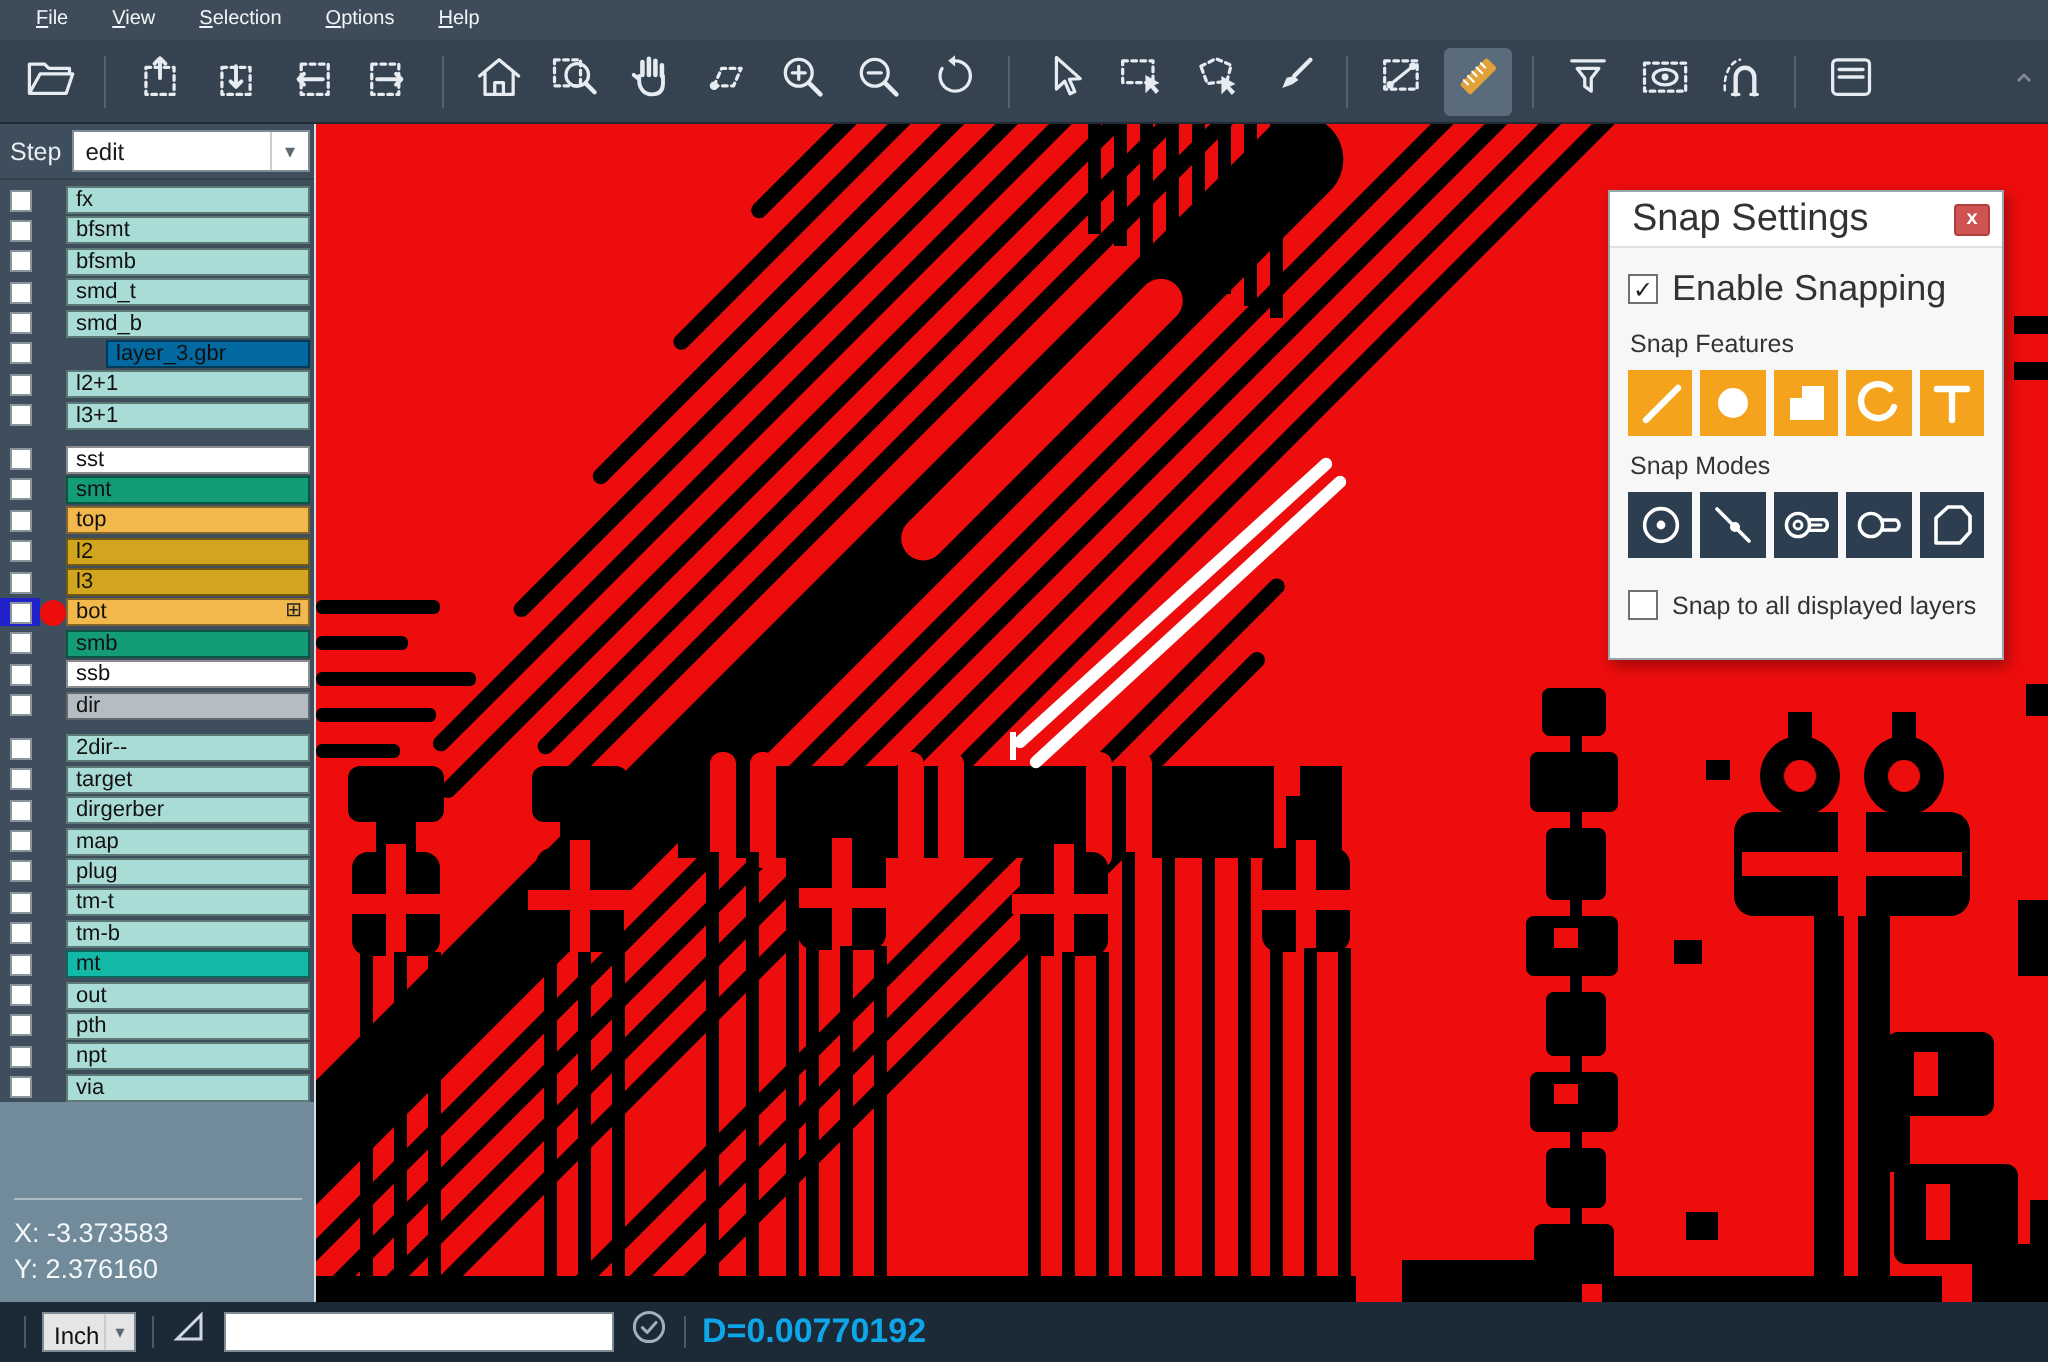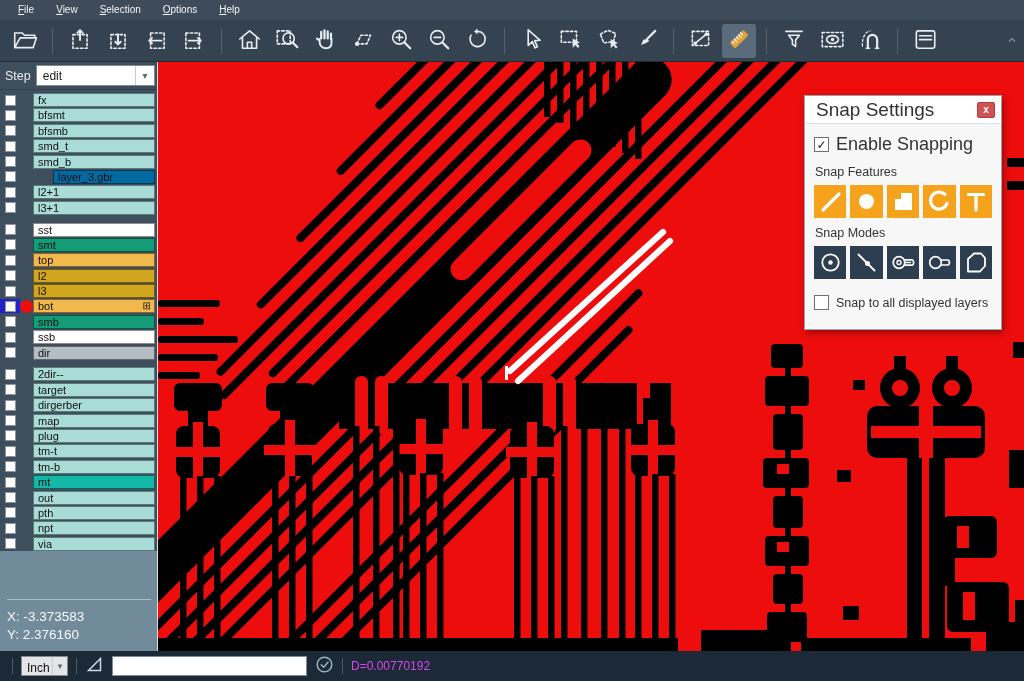--- a/index.html
+++ b/index.html
@@ -65,21 +65,21 @@
   .close-btn { height:23px; background:linear-gradient(#f4f4f4,#dadada); border:1px solid #8a8a8a; display:flex; align-items:center; justify-content:center; font-size:13px; color:#111; }
 
   
   .statusbar { height:30px; background:#1c2937; display:flex; align-items:center; padding-left:12px; gap:8px; }
   .ssep { width:1px; height:16px; background:#4b5a68; }
   .unit-select { width:47px; height:20px; background:#e5e5e5; border:1px solid #7f8c96; display:flex; align-items:flex-end; font-size:12px; color:#111; padding-left:5px; }
   .unit-select .chev { margin-left:auto; width:15px; height:18px; border-left:1px solid #c8cdd1; color:#5d6a74; font-size:9px; display:flex; align-items:center; justify-content:center; }
   .angle-ic svg { stroke:#cfd9e1; fill:none; stroke-width:1.5; }
   .measure-input { width:195px; height:20px; background:#fff; border:1px solid #7f8c96; font-size:12px; padding:0 4px; color:#111; }
   .apply-ic svg { stroke:#9fb0bd; fill:none; stroke-width:1.5; stroke-linecap:round; stroke-linejoin:round; }
-  .dist { color:#d946ef; font-size:12px; }
+  .dist { color:#0ea5e9; font-size:17px;font-weight:bold; }
 </style>
 </head>
 <body>
 
 <div class="app">
 
   <div class="menubar">
       <span class="menu-item"><u>F</u>ile</span>
       <span class="menu-item"><u>V</u>iew</span>
       <span class="menu-item"><u>S</u>election</span>

